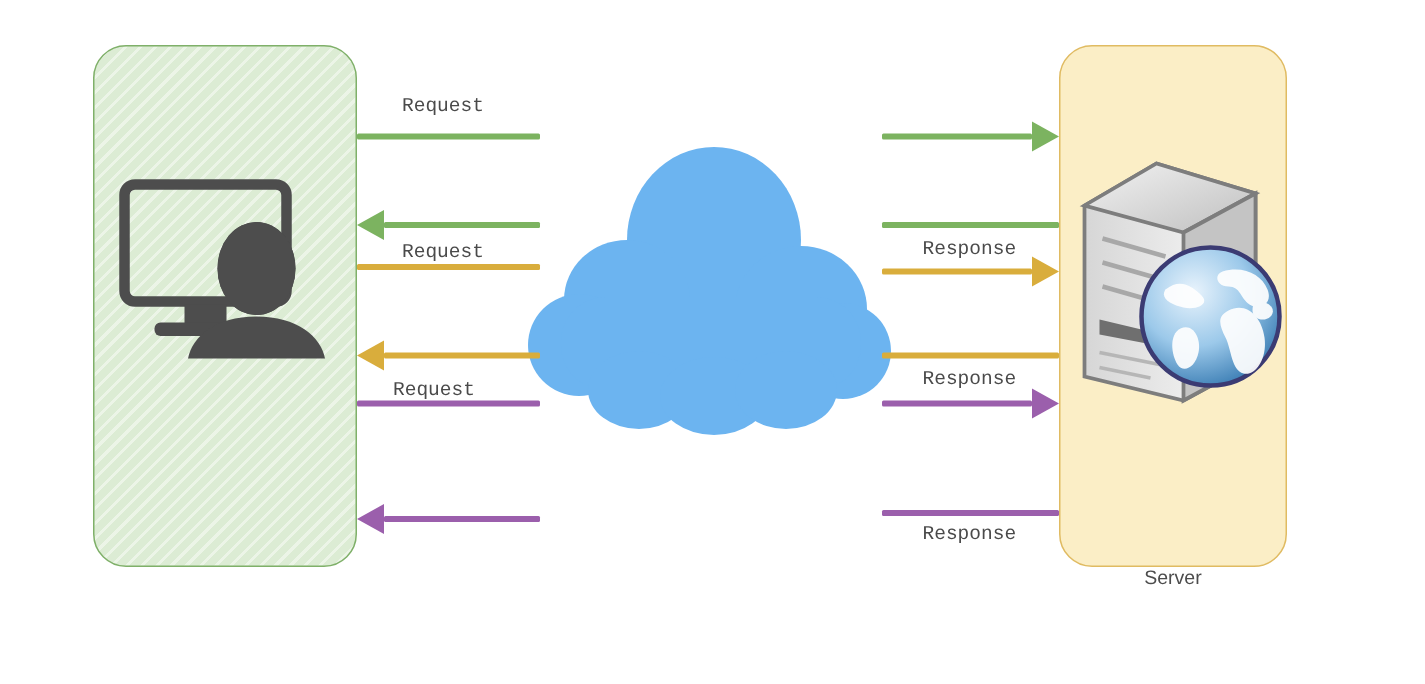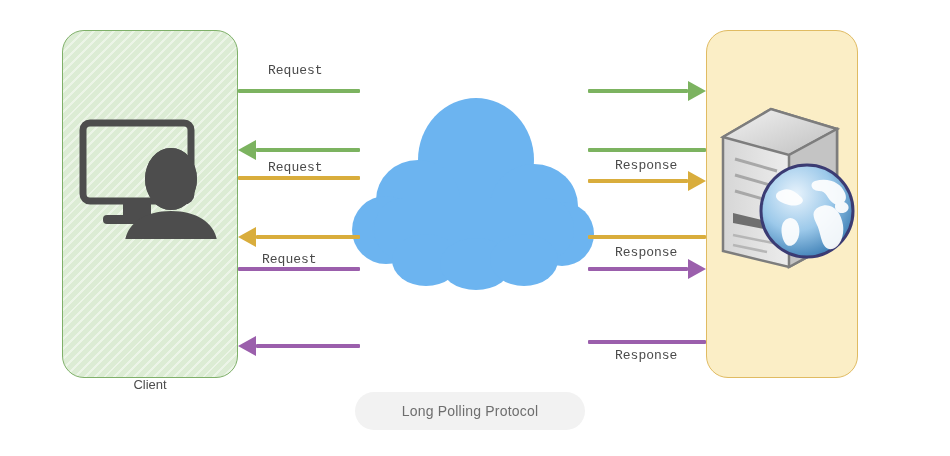--- a/index.html
+++ b/index.html
@@ -37,21 +37,20 @@
         <rect x="48" y="84" width="28" height="14" fill="#4d4d4d"></rect>
         <rect x="28" y="96" width="68" height="9" rx="4" fill="#4d4d4d"></rect>
         <g fill="#4d4d4d">
           <ellipse cx="96" cy="60" rx="26" ry="31"></ellipse>
           <path d="M96 92 C 68 92 52 106 50 122 L 142 122 C 140 106 124 92 96 92 Z"></path>
         </g>
         <ellipse cx="96" cy="60" rx="26" ry="31" fill="#4d4d4d"></ellipse>
         <path d="M70 95 C 70 88 122 88 122 95 L 122 120 L 70 120 Z" fill="#dcecd4" opacity="0"></path>
       </svg>
     </div>
-    <div class="node-label" id="client-label">Client</div>
   </div>
 
   <div id="server-box" class="node-box">
     <div class="icon-wrap" id="server-icon">
       <svg viewBox="0 0 140 180" width="140" height="180">
         <defs>
           <linearGradient id="towerFace" x1="0" y1="0" x2="1" y2="0">
             <stop offset="0%" stop-color="#d6d6d6"></stop>
               <stop offset="60%" stop-color="#ededed"></stop>
               <stop offset="100%" stop-color="#c9c9c9"></stop>
@@ -82,20 +81,21 @@
         <circle cx="92" cy="110" r="46" fill="url(#globeG)" stroke="#3b3b73" stroke-width="3"></circle>
         <g fill="#ffffff" opacity="0.92">
           <path d="M62 92 c10 -8 18 -2 24 4 c6 6 -4 10 -12 8 c-8 -2 -16 -6 -12 -12 Z"></path>
           <path d="M72 118 c8 -4 14 6 12 16 c-2 10 -10 14 -14 8 c-4 -6 -6 -20 2 -24 Z"></path>
           <path d="M100 80 c14 -4 26 2 30 12 c4 10 -6 14 -12 10 c-6 -4 -6 -12 -14 -12 c-8 0 -10 -8 -4 -10 Z"></path>
           <path d="M104 106 c12 -6 22 4 24 18 c2 14 -6 26 -14 24 c-8 -2 -8 -16 -12 -24 c-4 -8 -6 -14 2 -18 Z"></path>
           <path d="M124 100 c8 0 12 6 8 10 c-4 4 -12 2 -12 -4 c0 -4 1 -6 4 -6 Z"></path>
         </g>
       </svg>
     </div>
+    <div class="node-label" id="server-label">Server</div>
   </div>
 
   <div id="cloud-icon">
     <svg viewBox="0 0 242 212" width="242" height="212">
       <g fill="#6cb4f0">
         <ellipse cx="124" cy="72" rx="58" ry="62"></ellipse>
         <ellipse cx="66" cy="112" rx="42" ry="40"></ellipse>
         <ellipse cx="182" cy="118" rx="44" ry="42"></ellipse>
         <ellipse cx="34" cy="142" rx="34" ry="34"></ellipse>
         <ellipse cx="210" cy="146" rx="32" ry="32"></ellipse>
@@ -136,17 +136,14 @@
 
   <div class="flow-line" style="left:588px; top:235px; width:118px; background:#d9ad3c;"></div>
 
   <div class="flow-label" style="left:615px; top:245px;">Response</div>
   <div class="flow-line" style="left:588px; top:267px; width:100px; background:#9b5fac;"></div>
   <div class="arrow-head arrow-right" style="left:688px; top:259px; border-left-color:#9b5fac;"></div>
 
   <div class="flow-line" style="left:588px; top:340px; width:118px; background:#9b5fac;"></div>
   <div class="flow-label" style="left:615px; top:348px;">Response</div>
 
-  <div id="caption-pill">
-    <span id="caption-text">Long Polling Protocol</span>
-  </div>
 
 </div>
 
 </body></html>

